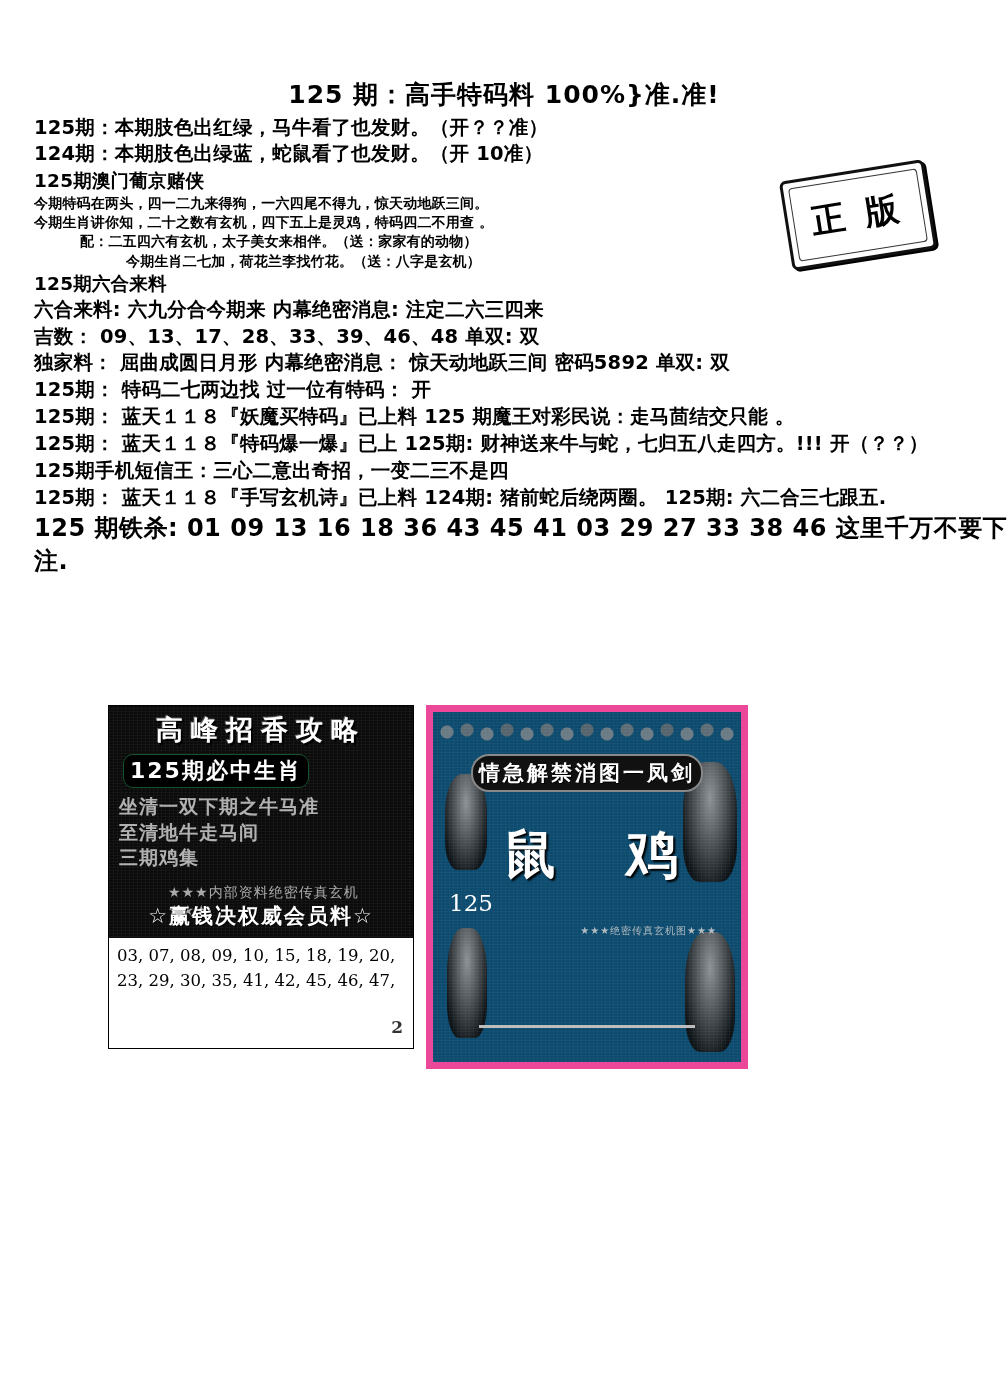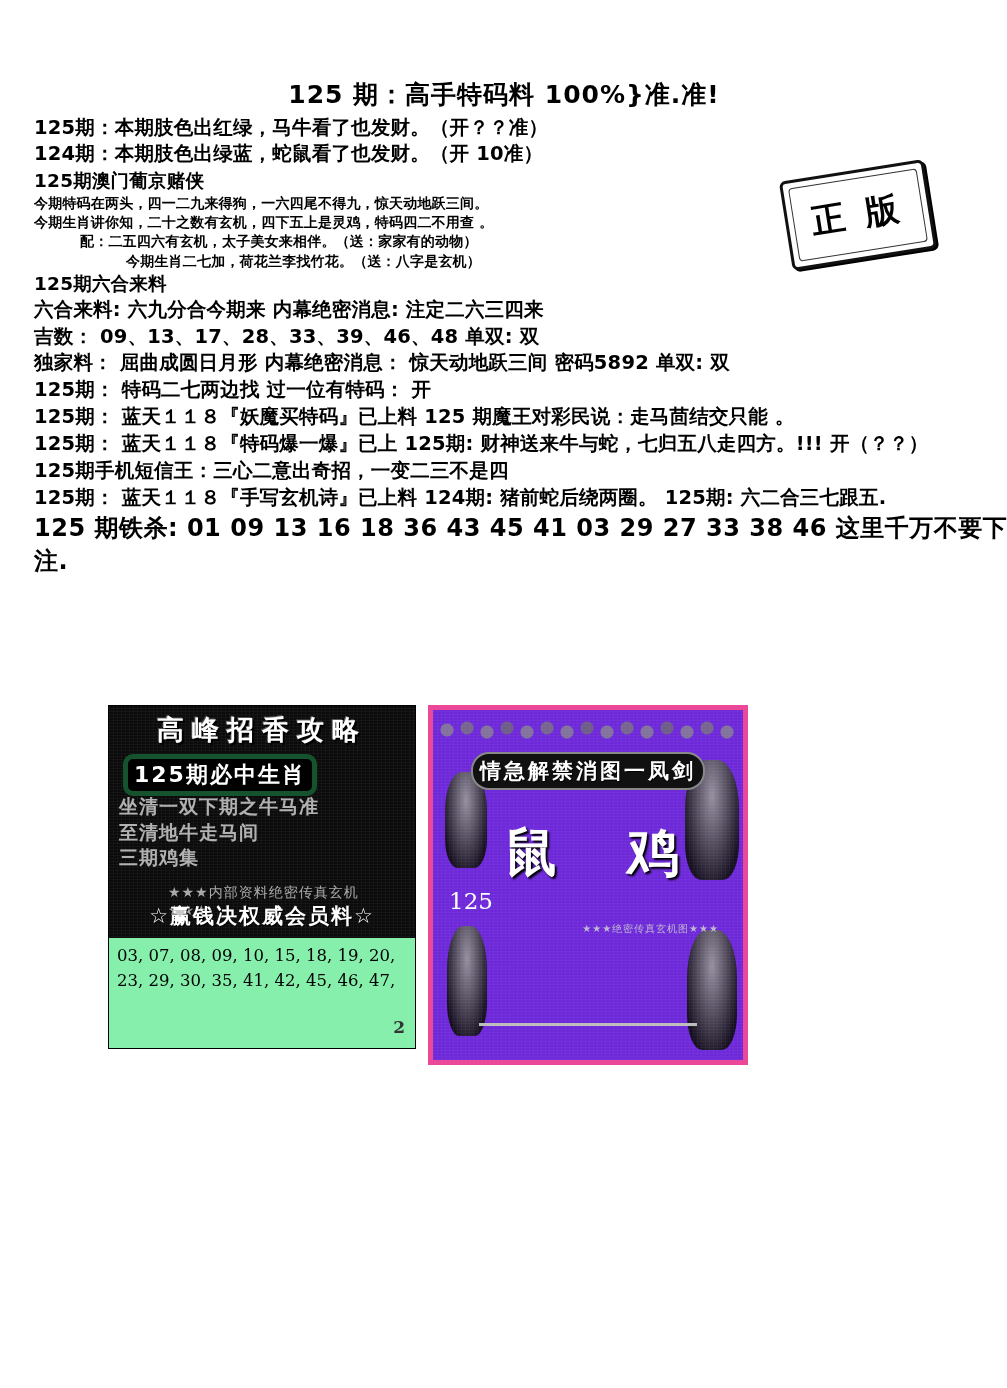--- a/index.html
+++ b/index.html
@@ -91,22 +91,22 @@
   }
   .img-left {
     width: 310px;
     height: 342px;
     border: 1px solid #000;
     background: #0b0b0b;
   }
   .img-right {
     width: 314px;
     height: 350px;
-    border: 5px solid #ec4899;
-    background: #6d28d9;
+    border: 7px solid #ec4899;
+    background: #0c4a6e;
   }
   .noise {
     position: absolute;
     inset: 0;
     background:
       repeating-linear-gradient(0deg, rgba(255,255,255,0.035) 0 1px, rgba(0,0,0,0) 1px 3px),
       repeating-linear-gradient(90deg, rgba(255,255,255,0.03) 0 1px, rgba(0,0,0,0) 1px 4px);
     pointer-events: none;
   }
   .hdr-left {
@@ -122,21 +122,21 @@
   }
   .subhdr-left {
     position: absolute;
     top: 48px; left: 14px;
     color: #fff;
     font-weight: bold;
     font-size: 22px;
     letter-spacing: 2px;
     background: #000;
     padding: 1px 6px;
-    border: 5px solid #14532d;
+    border: 1px solid #14532d;
     border-radius: 10px;
   }
   .body-left {
     position: absolute;
     top: 88px; left: 10px; right: 10px;
     color: #e8e8e8;
     font-size: 19px;
     font-weight: bold;
     line-height: 1.35;
     opacity: 0.75;
@@ -157,21 +157,21 @@
     text-align: center;
     color: #fff;
     font-weight: bold;
     font-size: 21px;
     letter-spacing: 2px;
     text-shadow: 1px 1px 0 #000;
   }
   .nums-left {
     position: absolute;
     top: 232px; left: 0; right: 0; bottom: 0;
-    background: #86efac;
+    background: #ffffff;
     color: #000;
     font-size: 16.5px;
     line-height: 1.5;
     padding: 6px 8px 0 8px;
     box-sizing: border-box;
     font-family: "DejaVu Serif", "Liberation Serif", serif;
   }
   .nums-left .row2 { position: relative; }
   .corner-mark {
     position: absolute;

